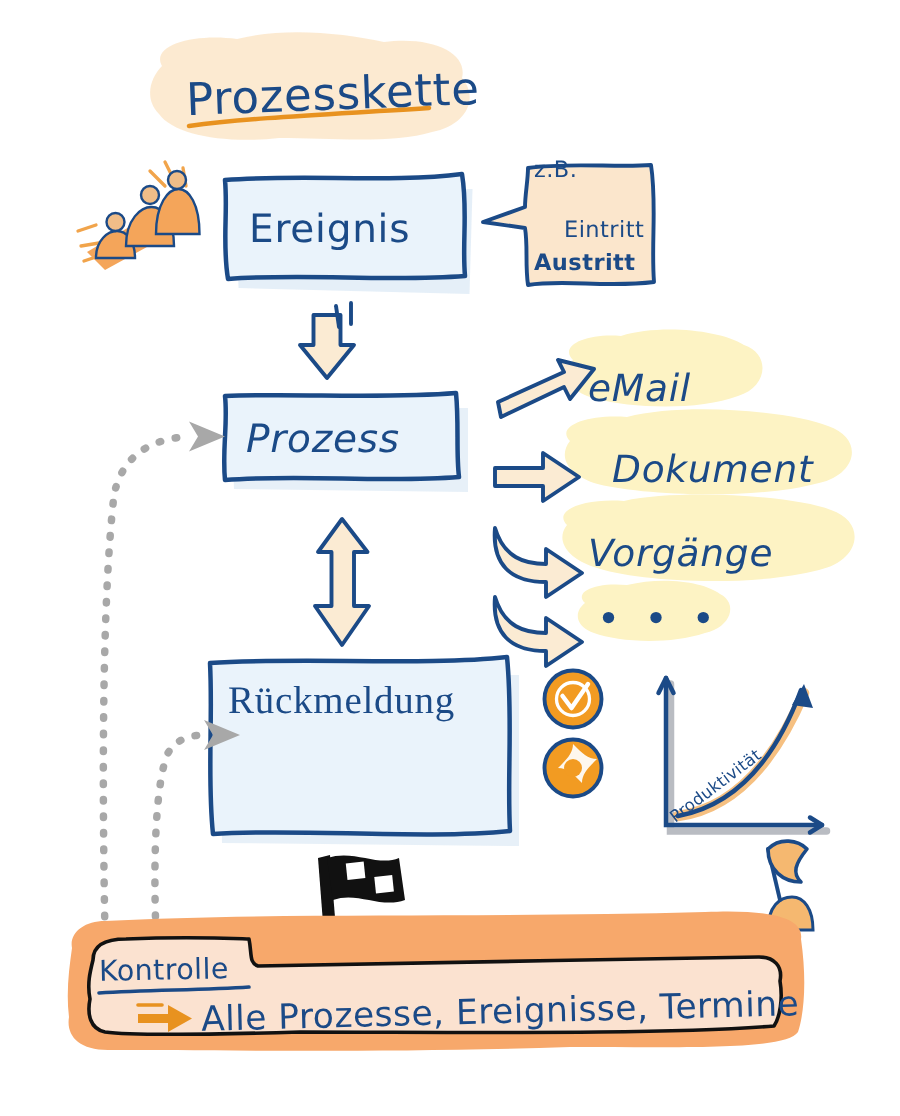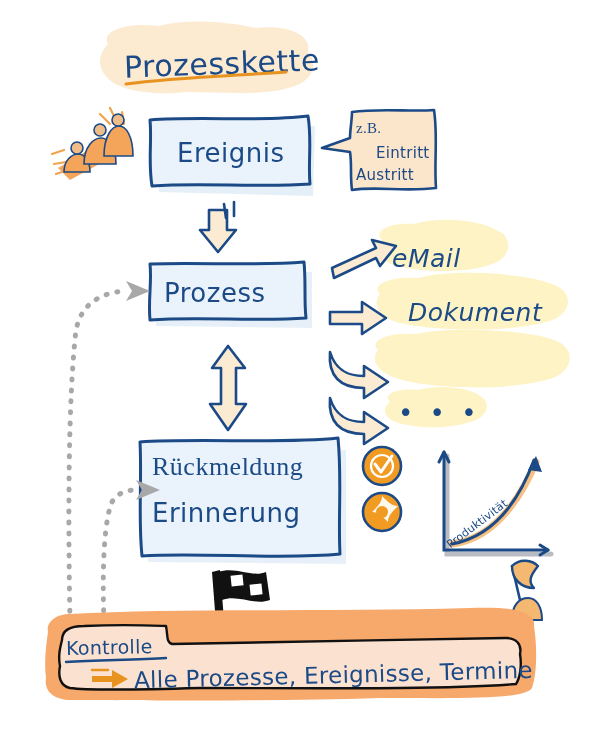--- a/index.html
+++ b/index.html
@@ -231,33 +231,33 @@
                C440 690 300 688 200 688 C130 690 84 690 70 688
                C60 686 58 676 60 666 C58 656 60 648 62 640 Z" fill="#fbe2d0" stroke="#111111" stroke-width="2.4" stroke-linejoin="round"></path>
 
       <path d="M66 662 C100 660 136 660 166 658" stroke="#1b4a87" stroke-width="2.4" fill="none" stroke-linecap="round"></path>
 
       <path d="M92 676 L112 676 L112 670 L128 679 L112 688 L112 682 L92 682 Z" fill="#e8921f"></path>
       <path d="M92 670 L108 670" stroke="#e8921f" stroke-width="2.4" stroke-linecap="round"></path>
     </g>
   </svg>
 
-  <div class="hand-text box-text" style="left:177px; top:138px;">Ereignis</div>
-
-  <div class="hand-text bubble-text" style="left:356px; top:120px;font-family:Liberation Serif, serif;">z.B.</div>
+  <div class="hand-text box-text" style="left:166px; top:138px;">Ereignis</div>
+
+  <div class="hand-text bubble-text" style="left:356px; top:104px;">z.B.</div>
   <div class="hand-text bubble-text" style="left:376px; top:144px;">Eintritt</div>
-  <div class="hand-text bubble-text" style="left:356px; top:166px;">Austritt</div>
-
-  <div class="hand-text box-text" style="left:164px; top:278px;">Prozess</div>
+  <div class="hand-text bubble-text" style="left:356px; top:166px;font-weight:bold;">Austritt</div>
+
+  <div class="hand-text box-text" style="left:164px; top:278px;font-style:italic;">Prozess</div>
 
   <div class="hand-text box-text" style="left:152px; top:452px;font-family:Liberation Serif, serif;">Rückmeldung</div>
-  <div class="hand-text box-text" style="left:152px; top:498px;">Erinnerung</div>
 
   <div class="hand-text out-text" style="left:392px; top:244px;">eMail</div>
   <div class="hand-text out-text" style="left:392px; top:298px;margin-left:16px;">Dokument</div>
+  <div class="hand-text out-text" style="left:392px; top:354px;">Vorgänge</div>
   <div class="hand-text dots-text" style="left:398px; top:398px;">• • •</div>
 
   <div class="hand-text chart-label" style="left:452px; top:538px;">Produktivität</div>
 
   <div class="hand-text banner-head" style="left:66px; top:636px;">Kontrolle</div>
   <div class="hand-text banner-text" style="left:134px; top:662px;">Alle Prozesse, Ereignisse, Termine</div>
 
 </div>
 
 </body></html>

